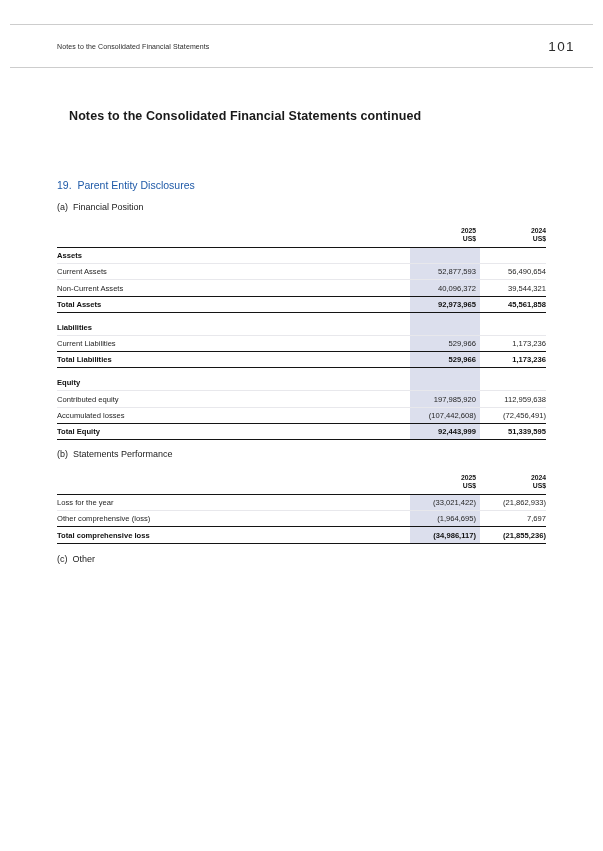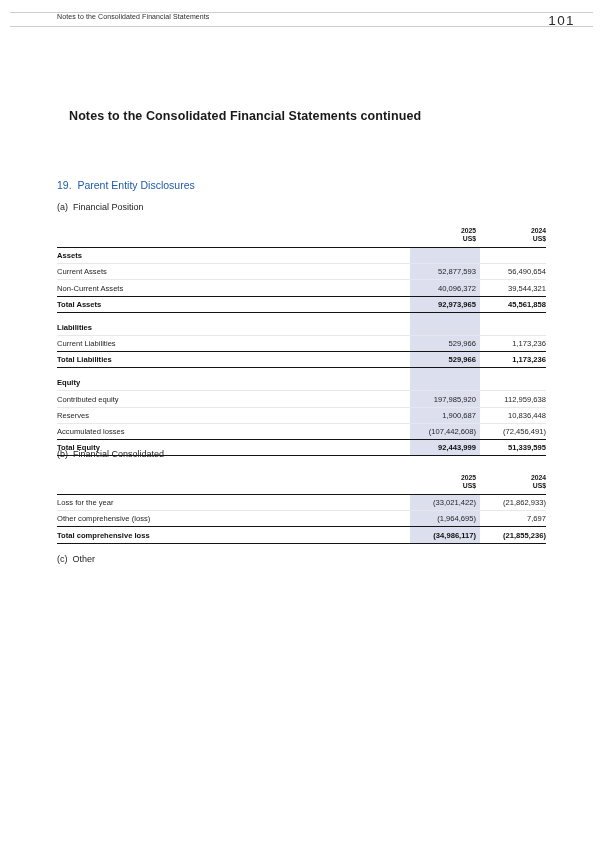--- a/index.html
+++ b/index.html
@@ -6,23 +6,23 @@
   body{
     width:603px;height:851px;position:relative;overflow:hidden;
     background:#ffffff;color:#1f1f1f;
     font-family:"Liberation Sans", sans-serif;
     -webkit-font-smoothing:antialiased;
   }
   .page{position:absolute;inset:0;}
 
   
   .topbar{
-    position:absolute;left:10px;right:10px;top:12px;height:15px;
+    position:absolute;left:10px;right:10px;top:24px;height:44px;
     border-top:1px solid #cdcdcd;border-bottom:1px solid #cdcdcd;
-    display:flex;justify-content:space-between;
+    display:flex;align-items:center;justify-content:space-between;
     padding:0 18px 0 47px;box-sizing:border-box;
   }
   .running-title{font-size:7px;color:#2a2a2a;letter-spacing:0.1px;}
   .page-number{font-size:13.5px;letter-spacing:1.4px;color:#2b2b2b;}
 
   .content{position:absolute;left:57px;top:0;width:489px;height:100%;}
 
   .doc-title{
     position:absolute;top:97px;left:0;margin:12px;
     font-size:12.5px;font-weight:600;color:#191919;letter-spacing:0.1px;
@@ -162,39 +162,34 @@
           <tr class="row-heading">
             <td class="label">Equity</td>
             <td class="num hl"></td>
             <td class="num last"></td>
           </tr>
           <tr class="row-regular">
             <td class="label">Contributed equity</td>
             <td class="num hl">197,985,920</td>
             <td class="num last">112,959,638</td>
           </tr>
-          <tr class="row-regular">
-            <td class="label">Reserves</td>
-            <td class="num hl">1,900,687</td>
-            <td class="num last">10,836,448</td>
-          </tr>
           <tr class="row-regular pre-total">
             <td class="label">Accumulated losses</td>
             <td class="num hl">(107,442,608)</td>
             <td class="num last">(72,456,491)</td>
           </tr>
           <tr class="row-total">
             <td class="label">Total Equity</td>
             <td class="num hl">92,443,999</td>
             <td class="num last">51,339,595</td>
           </tr>
         </tbody>
     </table>
 
-    <h3 class="sub-label" id="label-b">(b)  Financial Consolidated</h3>
+    <h3 class="sub-label" id="label-b">(b)  Statements Performance</h3>
 
     <table class="fin-table" id="table-b">
       <colgroup>
         <col class="c-label">
           <col class="c-2025">
           <col class="c-2024">
       </colgroup>
       <thead>
         <tr>
           <th class="label-col"></th>

